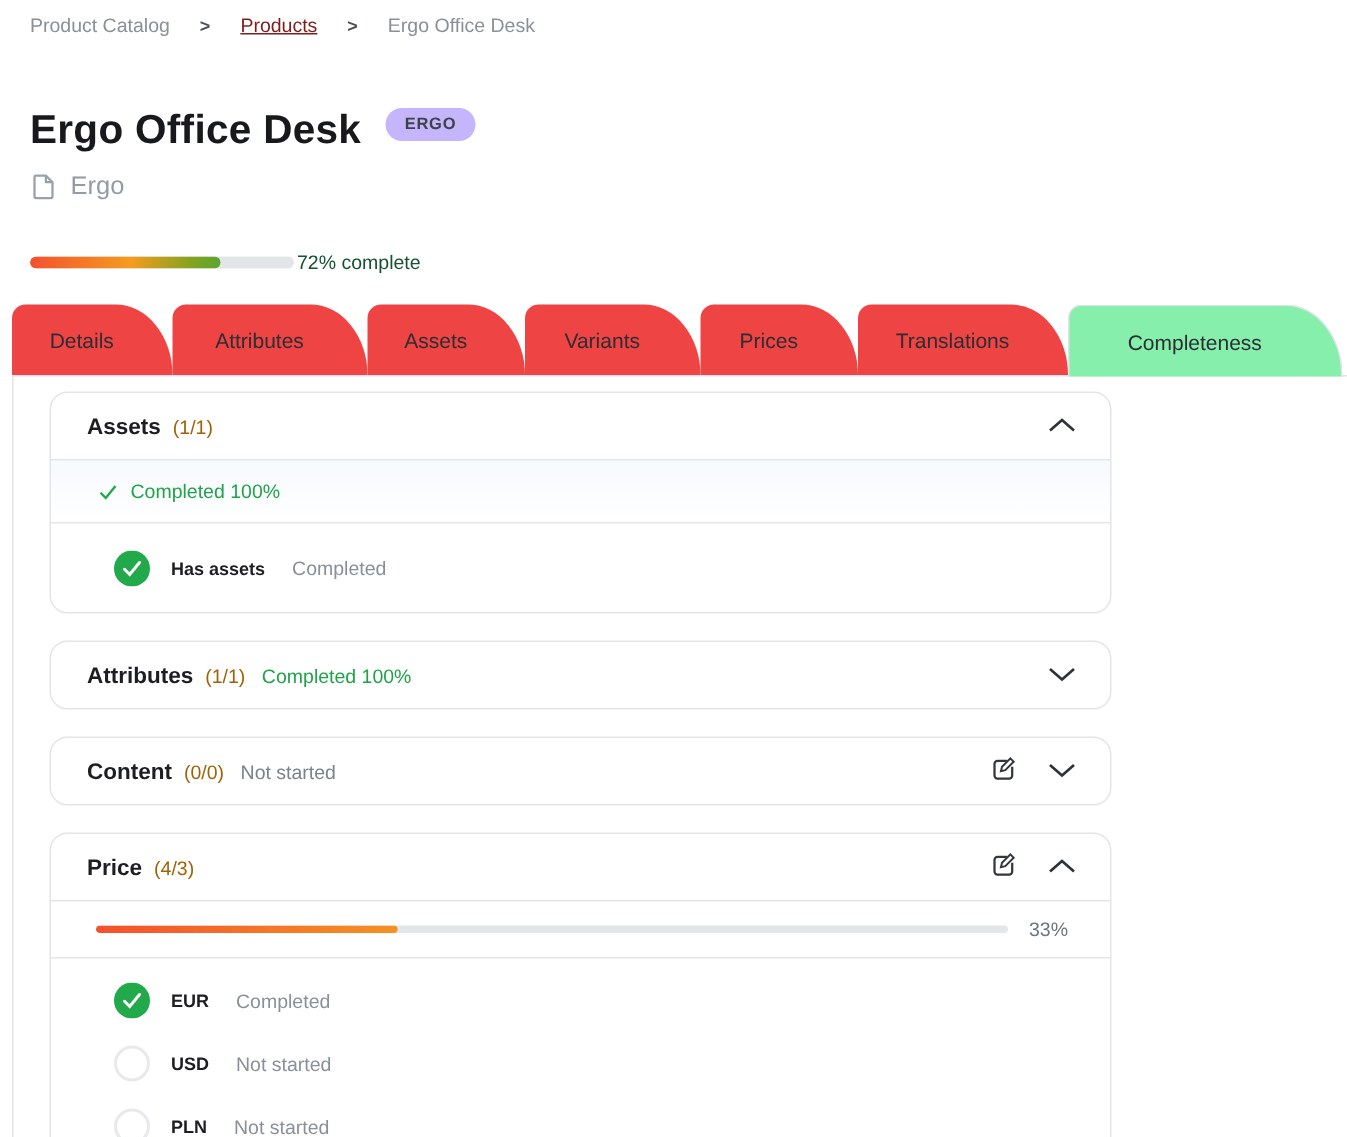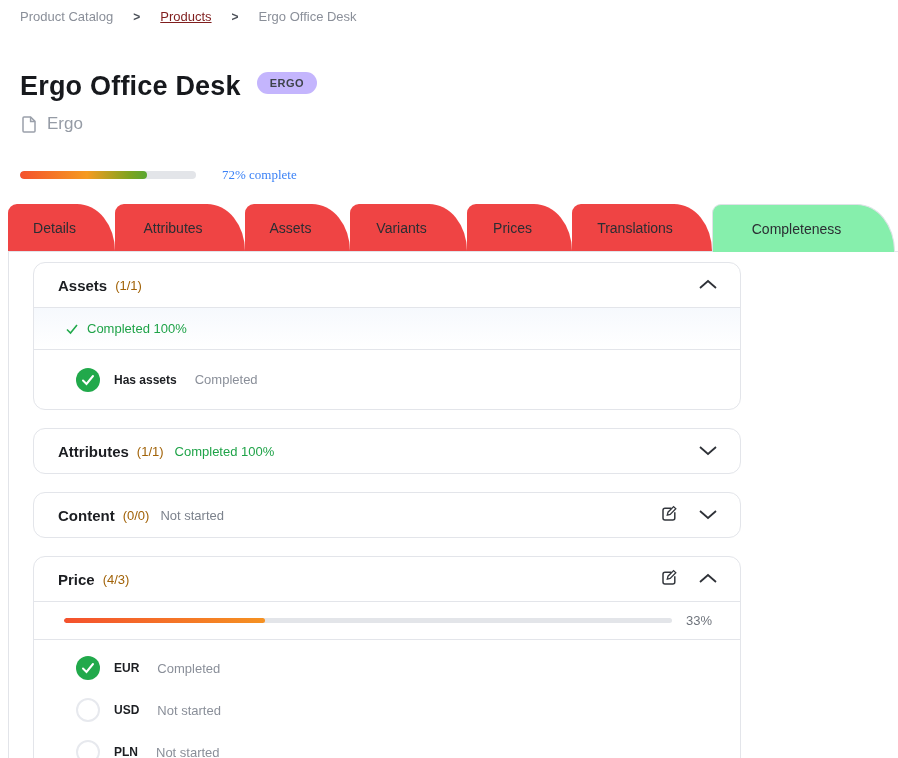--- a/index.html
+++ b/index.html
@@ -17,21 +17,21 @@
   .title-row { display:flex; align-items:flex-start; }
   .page-title { font-size:27px; font-weight:700; color:#17191d; line-height:32px; letter-spacing:.2px; }
   .badge { margin:2px 0 0 16px; background:#c4b5fd; color:#3e434b; font-size:11px;
     font-weight:700; letter-spacing:.5px; padding:5px 13px; border-radius:13px; }
   .type-row { display:flex; align-items:center; gap:9px; margin-top:12px; color:#959ba5; font-size:17px; }
   .progress-row { display:flex; align-items:center; margin-top:33px; }
   .h-track { width:176px; height:8px; background:#e3e5e9; border-radius:4px; overflow:hidden; }
   .h-fill { height:8px; border-radius:4px;
     background-image:linear-gradient(90deg,#f4512d 0%,#f59b20 38%,#7fa41f 62%,#27a84a 85%);
     background-repeat:no-repeat; }
-  .progress-label { margin-left:26px; font-size:13px; color:#3b82f6;font-family:Liberation Serif, serif; }
+  .progress-label { margin-left:2px; font-size:13px; color:#14532d; }
 
   
   .tabs { display:flex; align-items:flex-end; margin:20px 0 0 8px; height:48px; position:relative; }
   .tab { height:47px; display:flex; align-items:center; justify-content:center;
     padding:0 18px 0 4px; font-size:14px; color:#2b2e33; background:#ef4444;
     border-radius:9px 38px 0 0 / 9px 47px 0 0; cursor:pointer; flex:0 0 auto; }
   .t0{width:107px}.t1{width:130px}.t2{width:105px}.t3{width:117px}.t4{width:105px}.t5{width:140px}.t6{width:183px}
   .tab.active { background:#86efac; border:1px solid #dfe2e7; border-bottom:none;
     height:48px; margin-bottom:-1px; z-index:2; }
 

